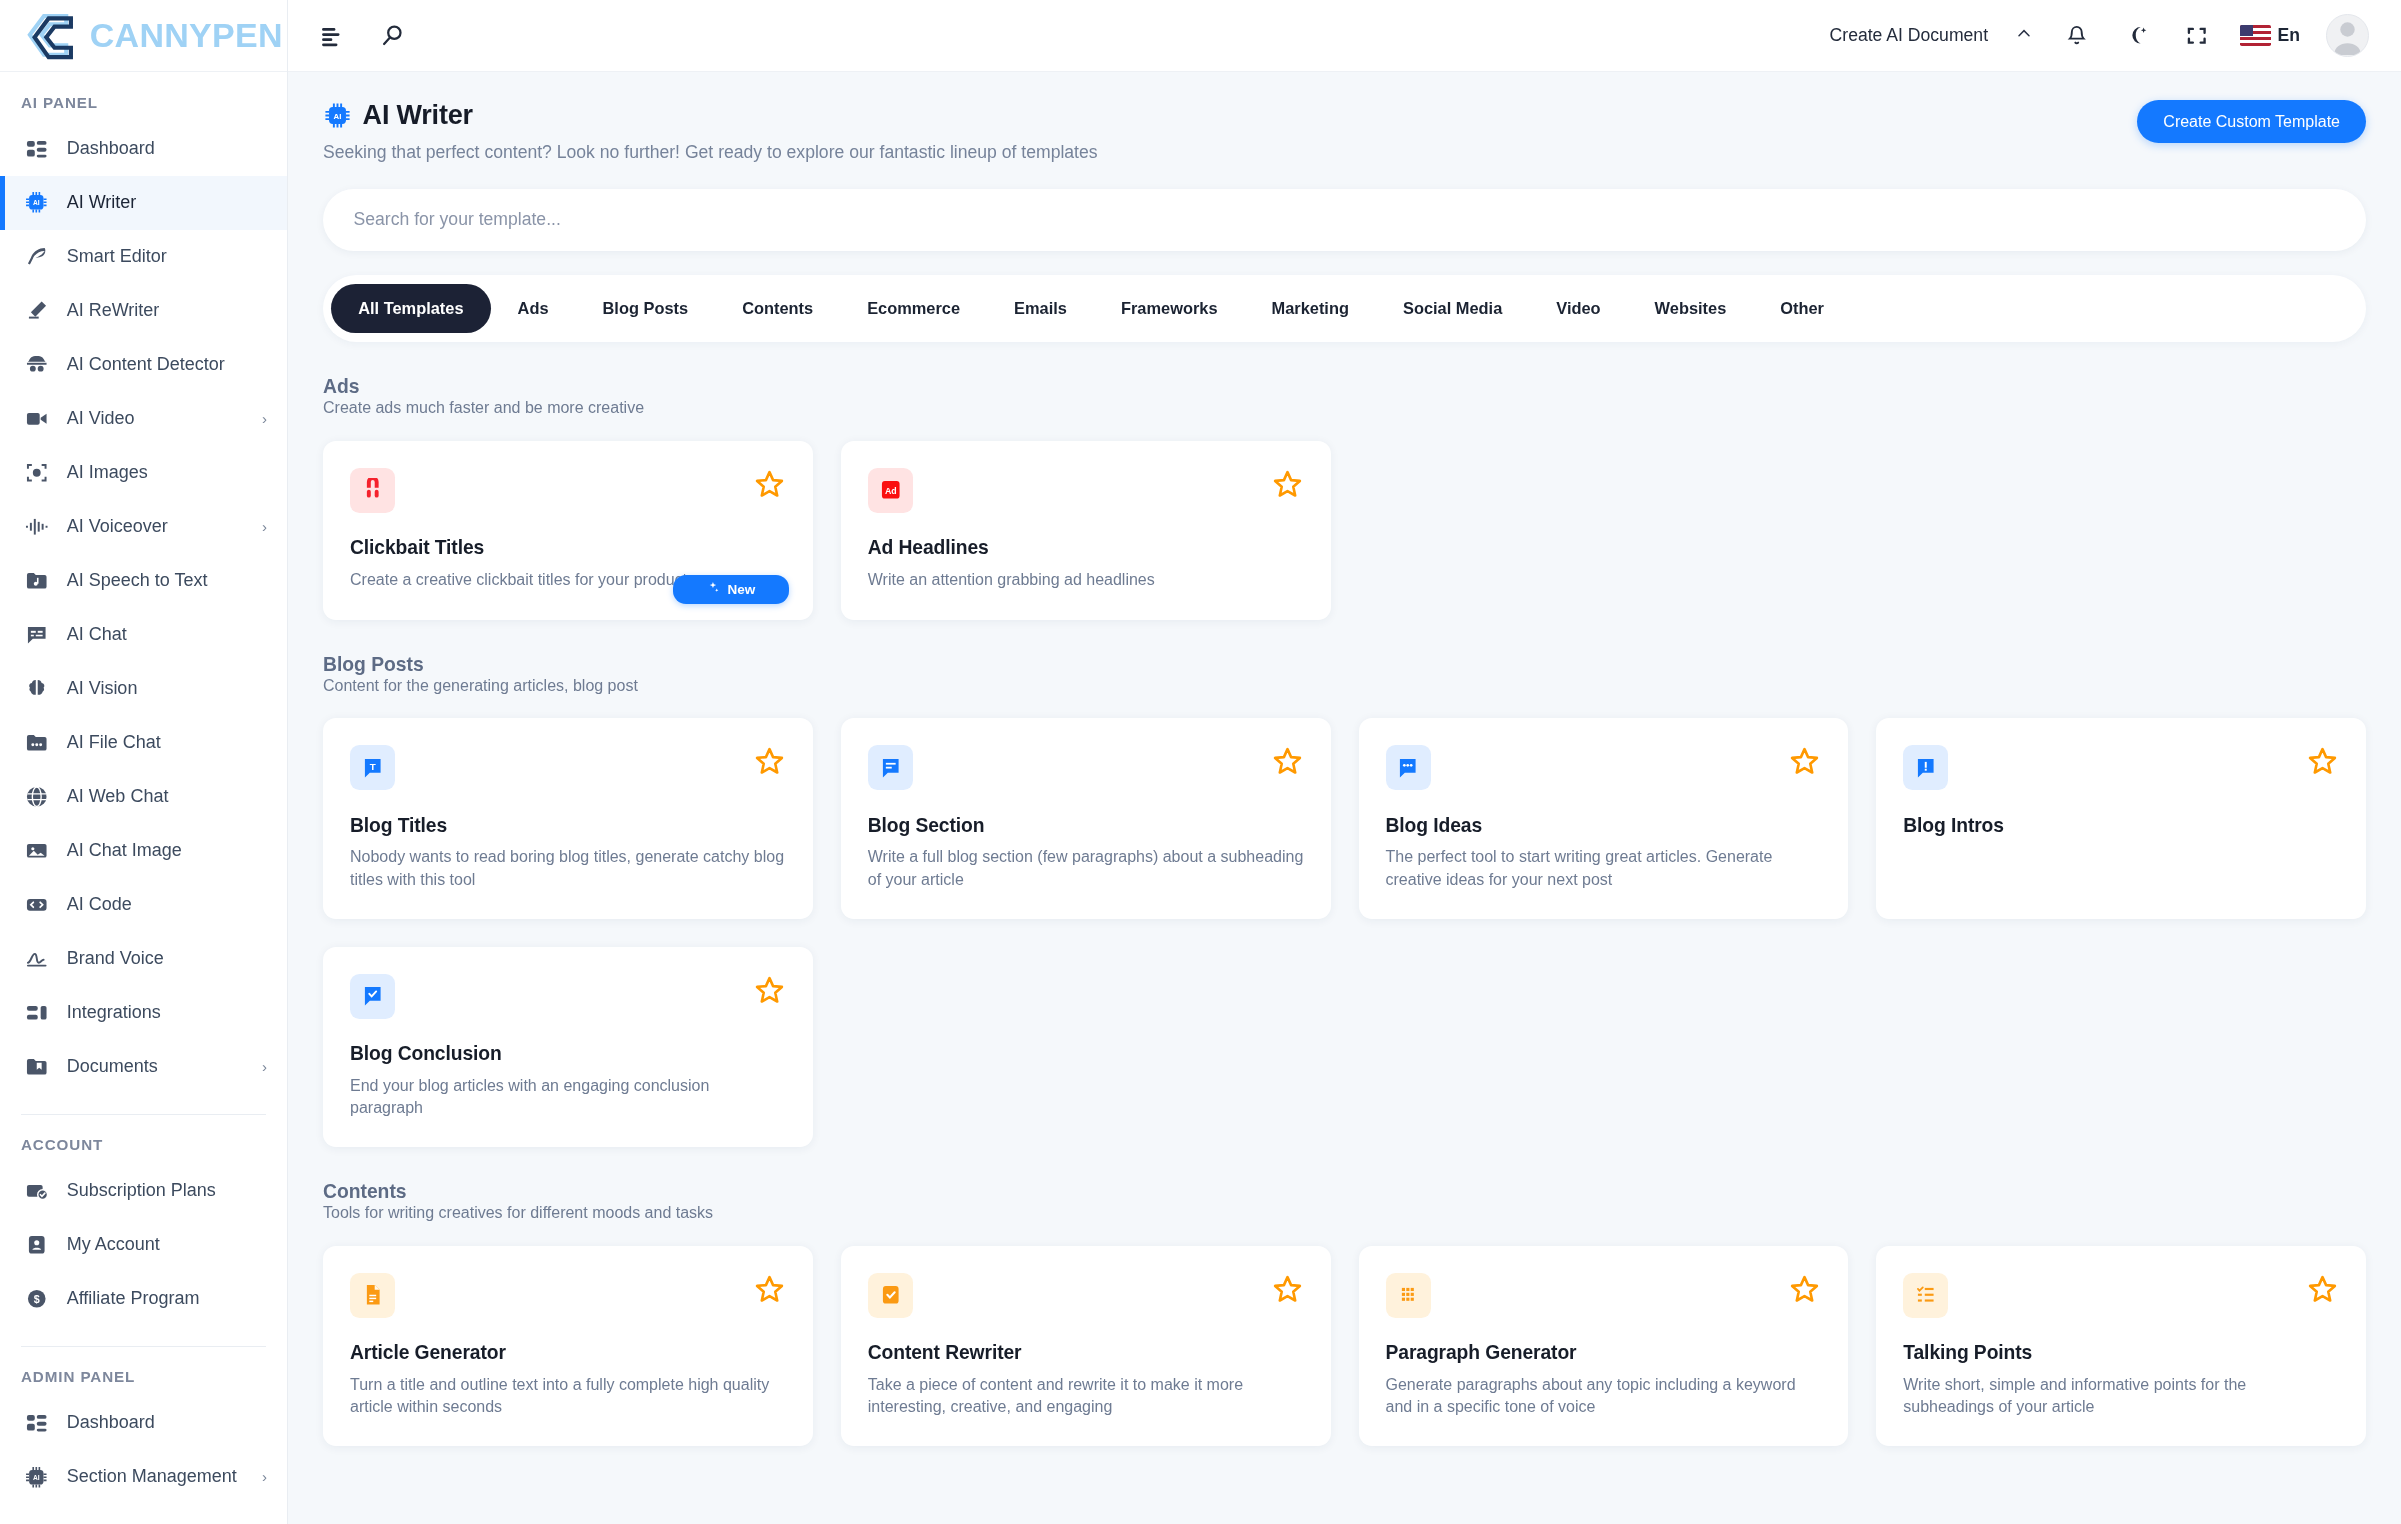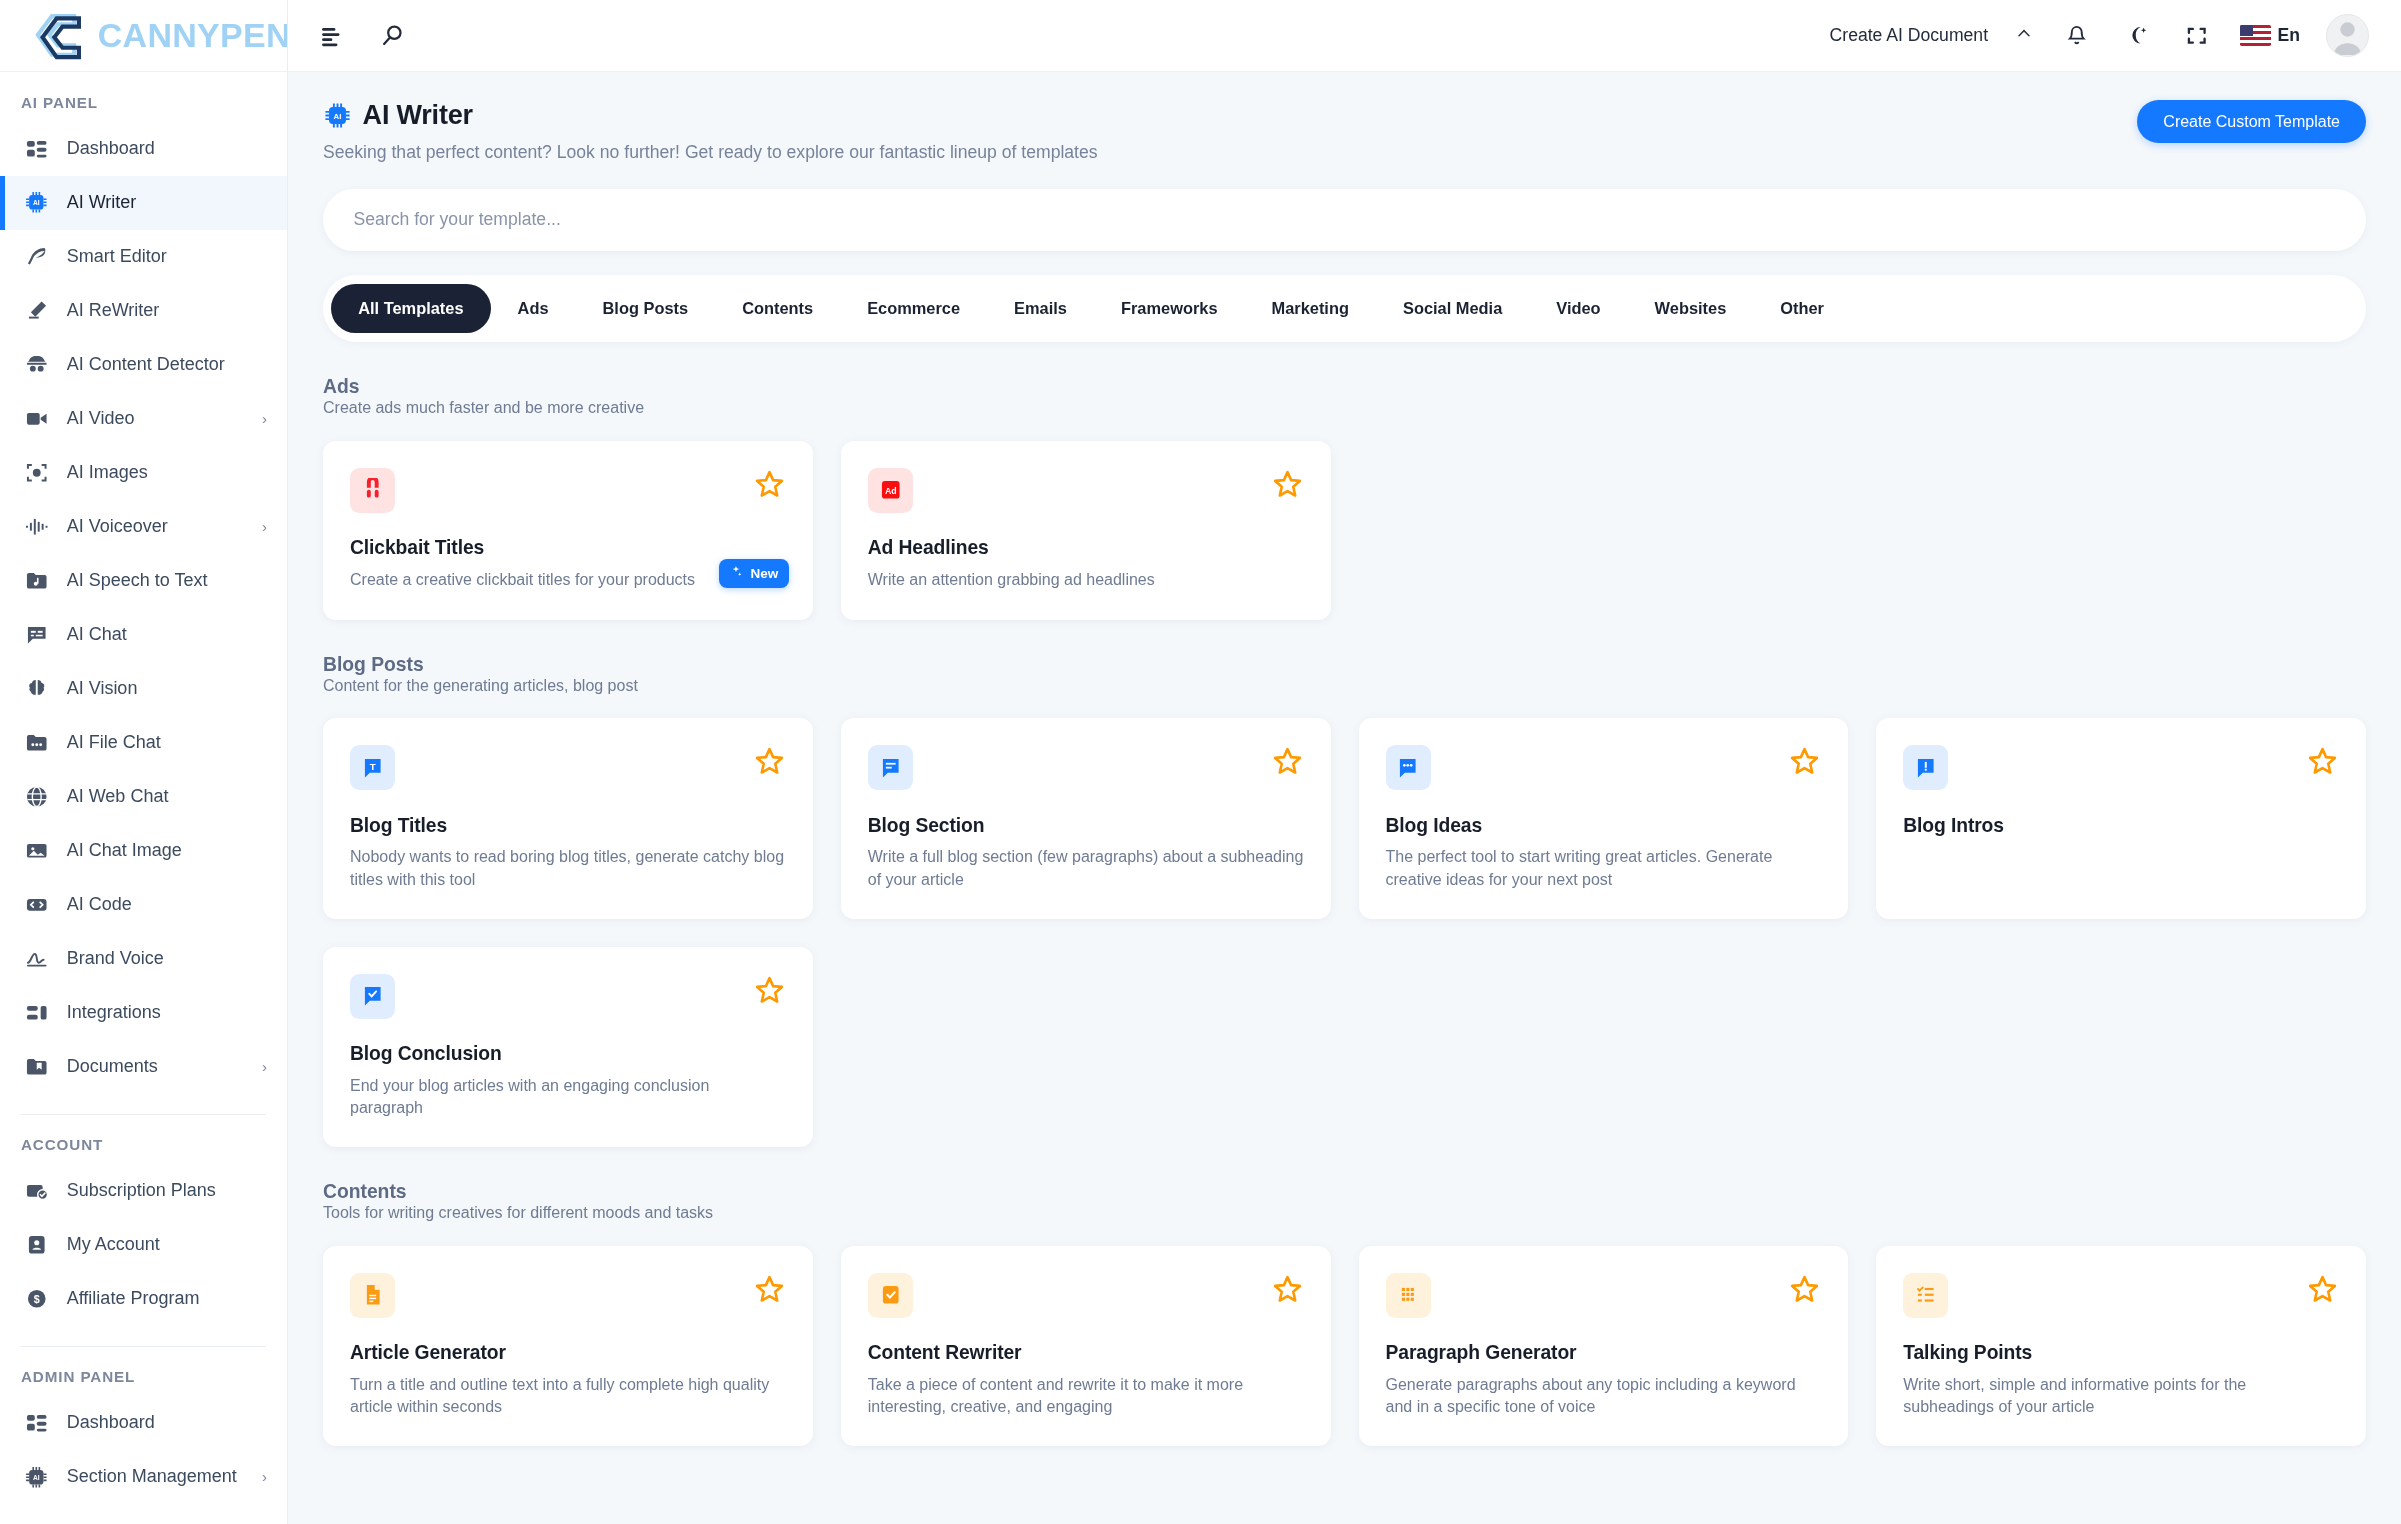--- a/index.html
+++ b/index.html
@@ -14,21 +14,21 @@
   
   .sidebar {
     width: 288px; min-width: 288px; height: 1525px;
     background: #ffffff;
     border-right: 0.6px solid #e9edf2;
     display: flex; flex-direction: column;
     overflow: hidden;
   }
   .logo-wrap {
     height: 72px; display: flex; align-items: center;
-    padding-left: 32px; border-bottom: 0.6px solid #eef1f5;
+    padding-left: 24px; border-bottom: 0.6px solid #eef1f5;
   }
   .logo-mark { width: 61px; height: 54px; position: relative; margin-right: 4.7px; }
   .logo-text {
     font-size: 34px; font-weight: 800; letter-spacing: 0.3px;
     color: #9fd2f5;
   }
   .side-scroll { flex: 1; overflow: hidden; padding-bottom: 22px; }
   .side-section-title {
     font-size: 15.2px; font-weight: 700; color: #7d879c;
     letter-spacing: 0.9px; padding: 22px 0 10.6px 21px;
@@ -161,23 +161,23 @@
     width: 45px; height: 45px; border-radius: 9.4px;
     display: flex; align-items: center; justify-content: center;
   }
   .card-star { margin-left: auto; width: 33px; height: 33px; cursor: pointer; }
   .card-title {
     font-size: 19.3px; font-weight: 800; color: #171d29; margin-top: 24.6px;
     letter-spacing: -0.1px;
   }
   .card-desc { font-size: 16px; line-height: 1.42; color: #6e7b92; margin-top: 9.4px; }
   .badge-new {
-    position: absolute; right: 23.5px; bottom: 32px;
-    background: #1479ff; color: #fff; border-radius: 8px;
-    height: 29px; padding: 0 11px;
+    position: absolute; right: 23.5px; bottom: 16px;
+    background: #1479ff; color: #fff; border-radius: 13px;
+    height: 29px; padding: 0 34px;
     display: flex; align-items: center; gap: 7px;
     font-size: 13.5px; font-weight: 600;
     box-shadow: 0 1.8px 5.9px rgba(20,121,255,0.3);
   }
   .ic-bg-red { background: #ffe3e3; }
   .ic-bg-blue { background: #e0edff; }
   .ic-bg-orange { background: #fff2dc; }
 </style>
 </head>
 <body>

